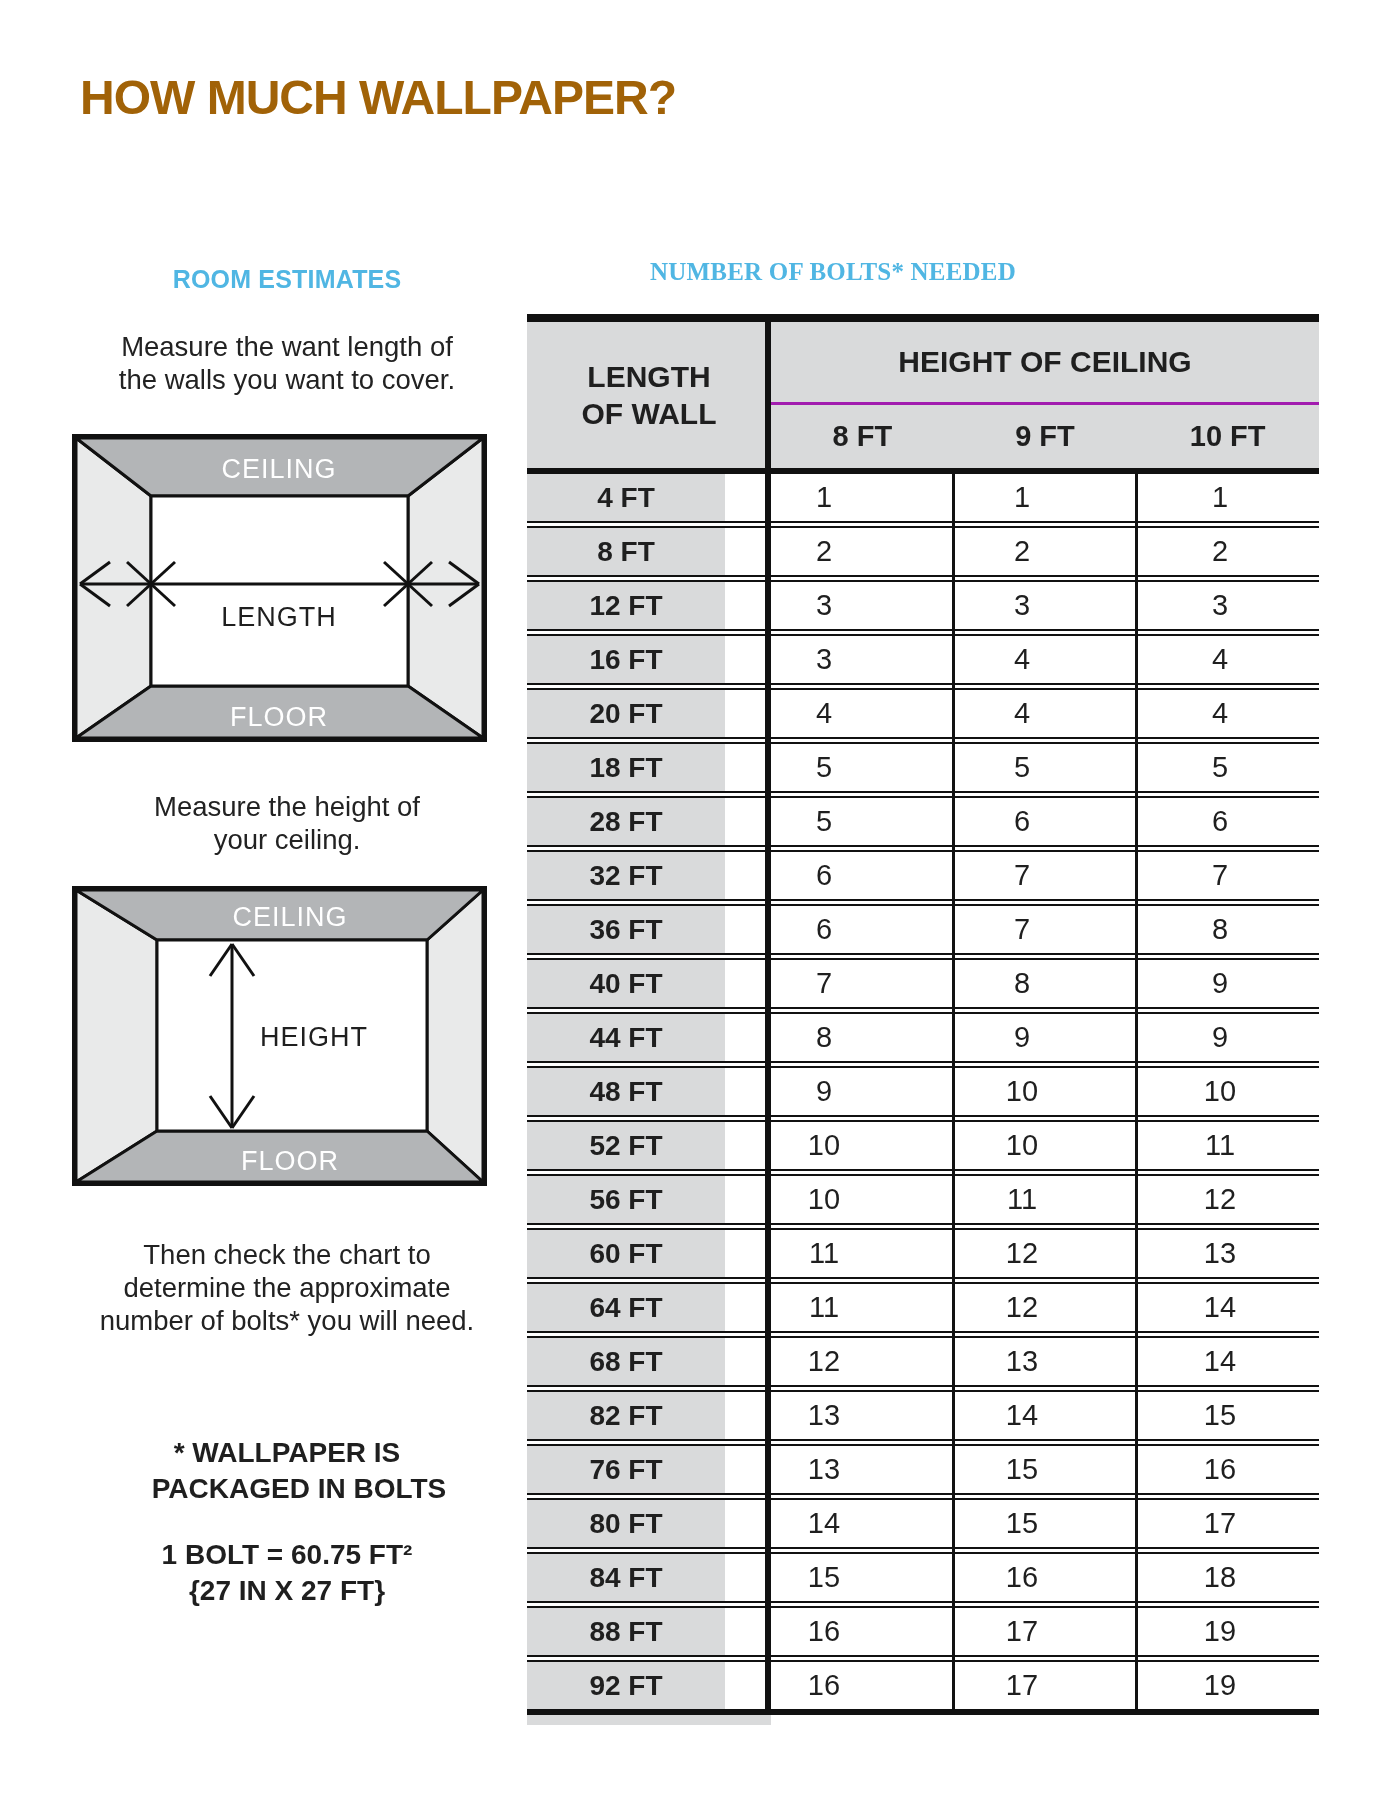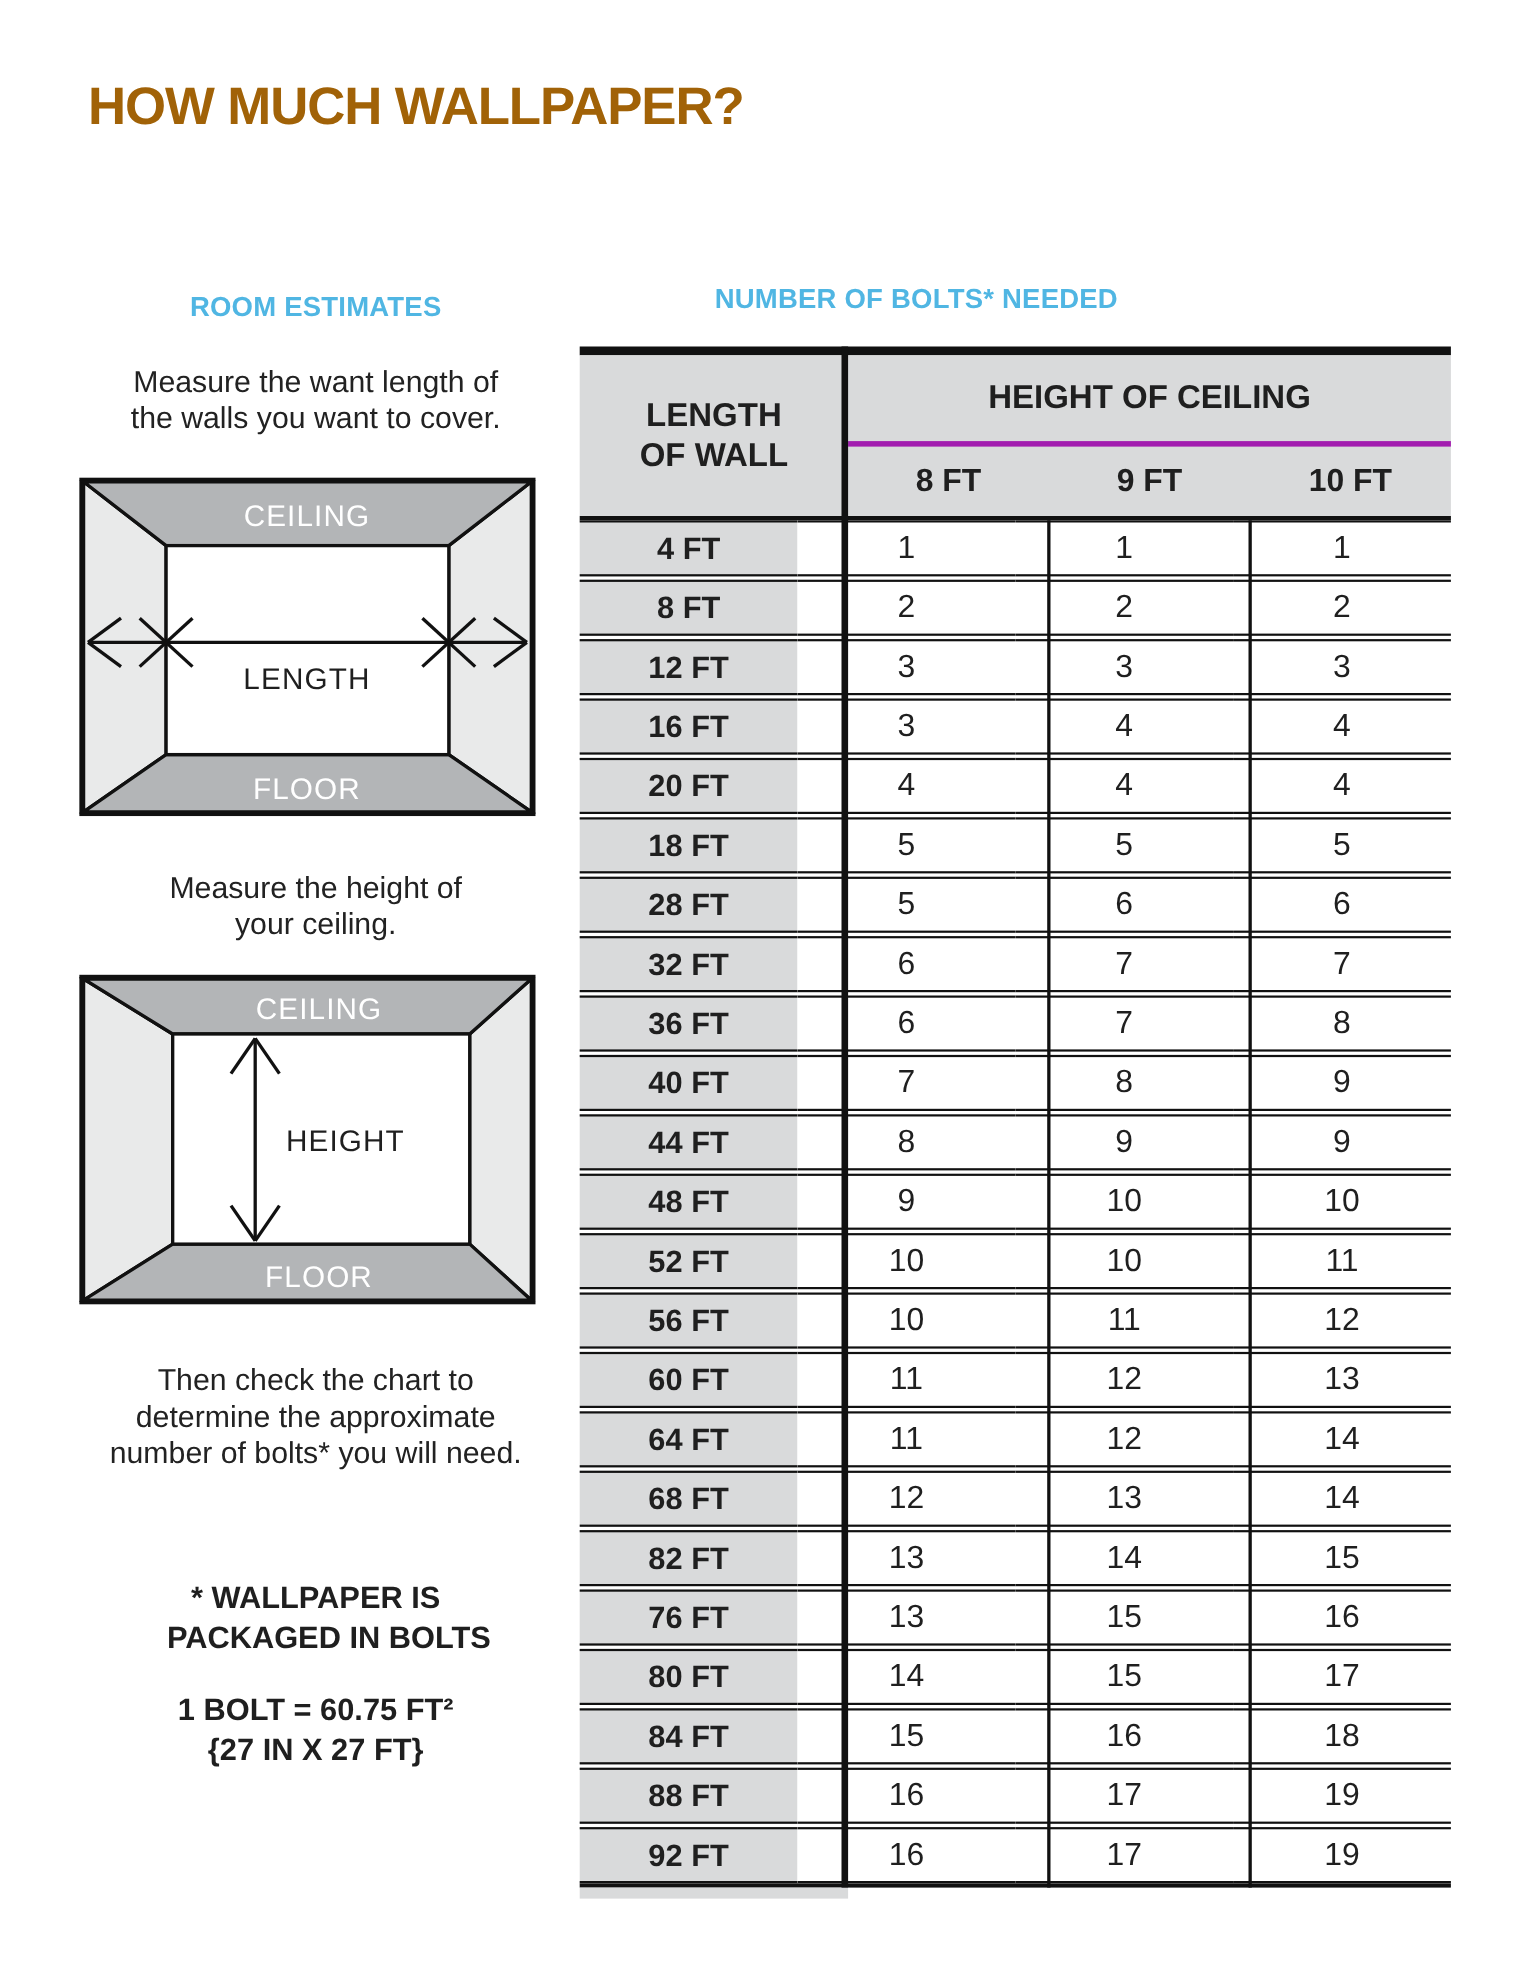--- a/index.html
+++ b/index.html
@@ -20,31 +20,31 @@
   .diagram { display:block; margin-top:38px; }
   .mt-p2 { margin-top:48px; }
   .diagram2 { display:block; margin-top:30px; }
   .mt-p3 { margin-top:52px; }
   .footnote { margin-top:98px; font-size:28px; font-weight:bold; line-height:1.28; }
   .footnote .indent { margin-left:24px; }
   .bolt-note { margin-top:30px; font-size:28px; font-weight:bold; line-height:1.3; }
 
   
   .right-col { position:absolute; left:527px; top:258px; width:800px; }
-  .table-heading { width:612px; text-align:center; }
+  .table-heading { width:612px; text-align:center;font-family:Liberation Serif, serif; }
   .bolt-table { position:relative; width:792px; margin-top:28px; }
   .t-topline { width:792px; height:8px; background:#111; }
   .t-header { display:flex; width:792px; height:146px; }
   .t-corner {
     width:244px; background:#d9dadb; display:flex; align-items:center; justify-content:center;
     text-align:center; font-size:30px; font-weight:bold; line-height:1.25;
   }
   .t-headright { width:548px; display:flex; flex-direction:column; background:#d9dadb; }
   .t-group {
-    height:83px; border-bottom:5px solid #a21caf; display:flex; align-items:center;
+    height:83px; border-bottom:3px solid #a21caf; display:flex; align-items:center;
     justify-content:center; font-size:30px; font-weight:bold; box-sizing:border-box;
   }
   .t-subrow { flex:1; display:flex; }
   .t-subcell { flex:1; display:flex; align-items:center; justify-content:center; font-size:29px; font-weight:bold; }
   .t-headline { width:792px; height:4px; background:#111; }
   .tbody { width:792px; }
   .trow { display:flex; width:792px; height:51px; box-sizing:border-box; margin-bottom:3px; }
   .cell {
     box-sizing:border-box; border-top:2.5px solid #111; border-bottom:2.5px solid #111;
     display:flex; align-items:center; justify-content:center;

